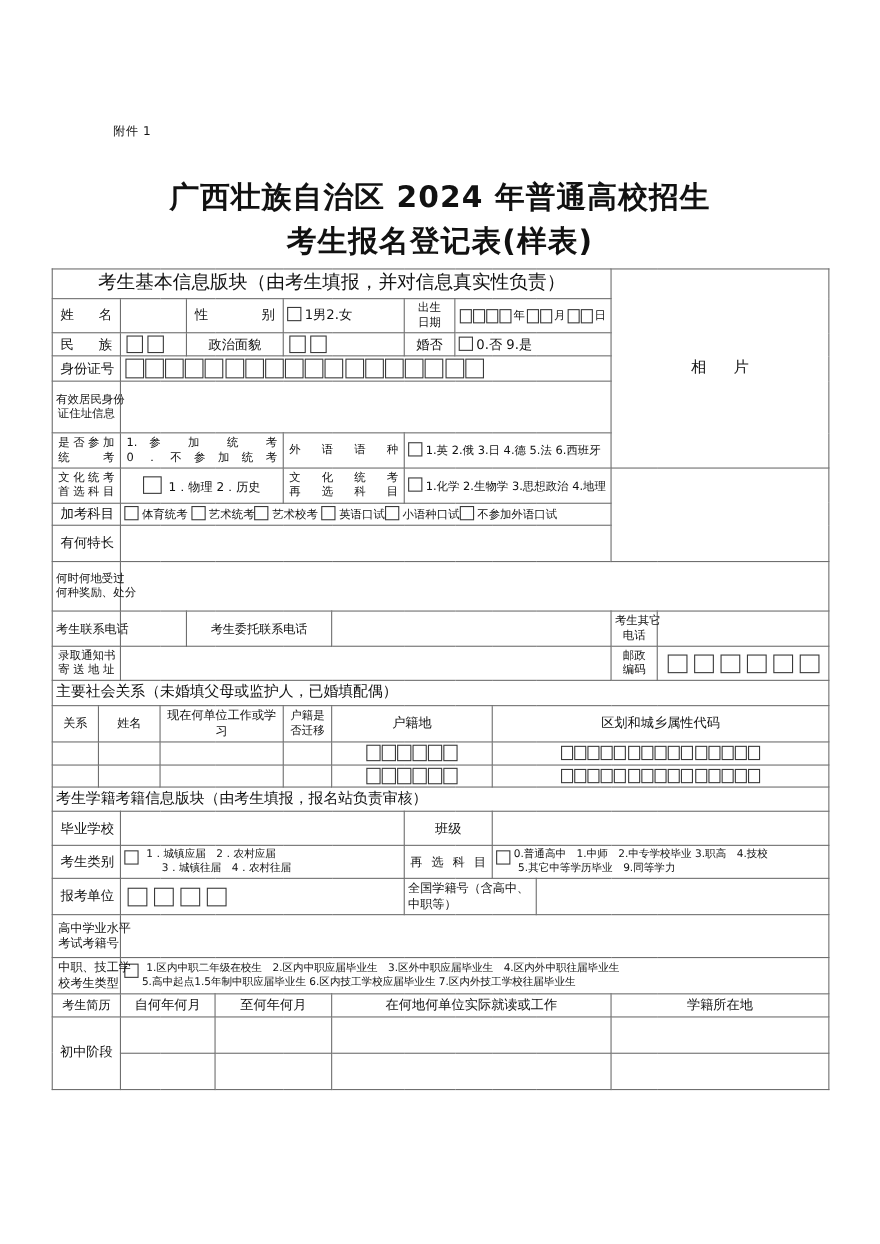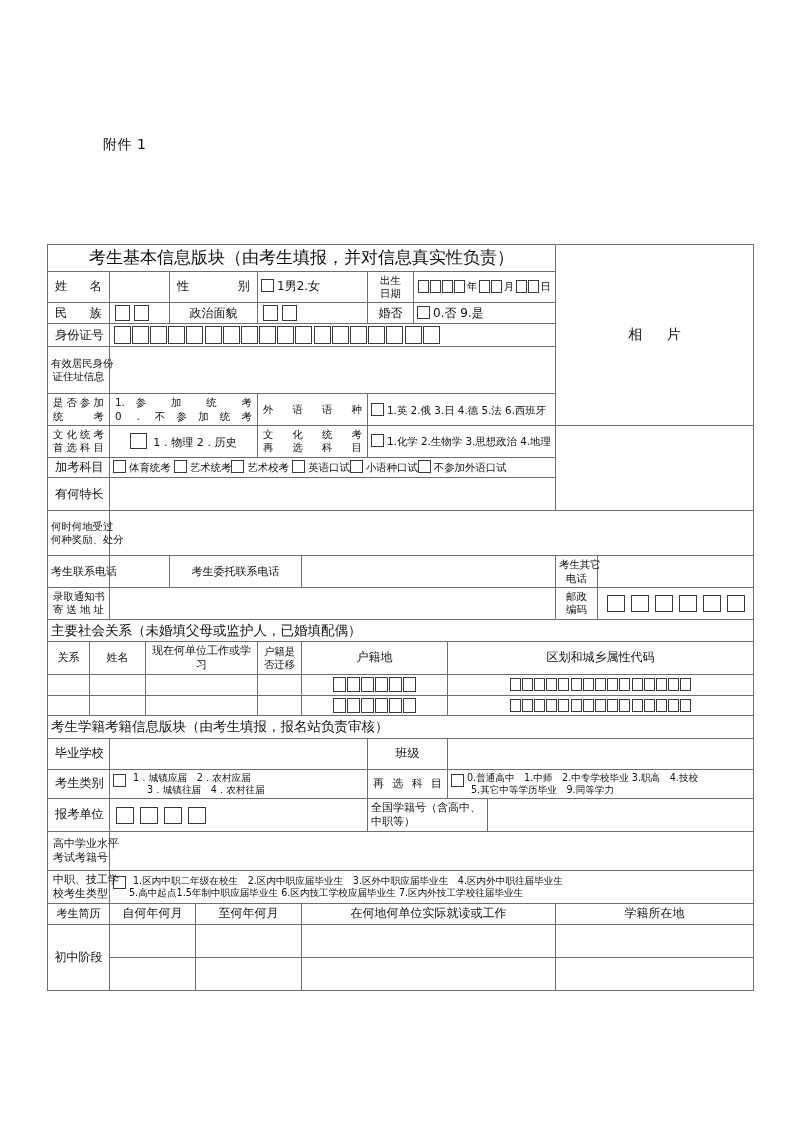--- a/index.html
+++ b/index.html
@@ -6,22 +6,22 @@
   body{
     width:800px;height:1131px;
     background:#ffffff;
     font-family:"DejaVu Sans","Liberation Sans",sans-serif;
     color:#111;
     overflow:hidden;
   }
   .page{position:relative;width:800px;height:1131px;box-sizing:border-box;}
 
   .attach{
-    position:absolute;left:103px;top:136px;
-    font-size:14px;letter-spacing:.5px;
+    position:absolute;left:103px;top:112px;
+    font-size:11px;letter-spacing:.5px;
   }
   .title-wrap{
     position:absolute;left:0;top:160px;width:800px;text-align:center;
   }
   .title-line{
     font-size:27px;font-weight:bold;letter-spacing:1px;line-height:40px;
     white-space:nowrap;
   }
 
   table.form{
@@ -96,20 +96,24 @@
   .twoline{line-height:1.45;}
   .nowrap{white-space:nowrap;margin-top:42px;}
 </style>
 </head>
 <body>
 
 <div class="page">
 
   <div class="attach">附件 1</div>
 
+  <div class="title-wrap">
+    <div class="title-line">广西壮族自治区 2024 年普通高校招生</div>
+    <div class="title-line">考生报名登记表(样表)</div>
+  </div>
 
   <table class="form">
     <colgroup>
       <col style="width:42px">
         <col style="width:20px">
         <col style="width:36px">
       <col style="width:24px">
         <col style="width:26px">
         <col style="width:62px">
       <col style="width:44px">

